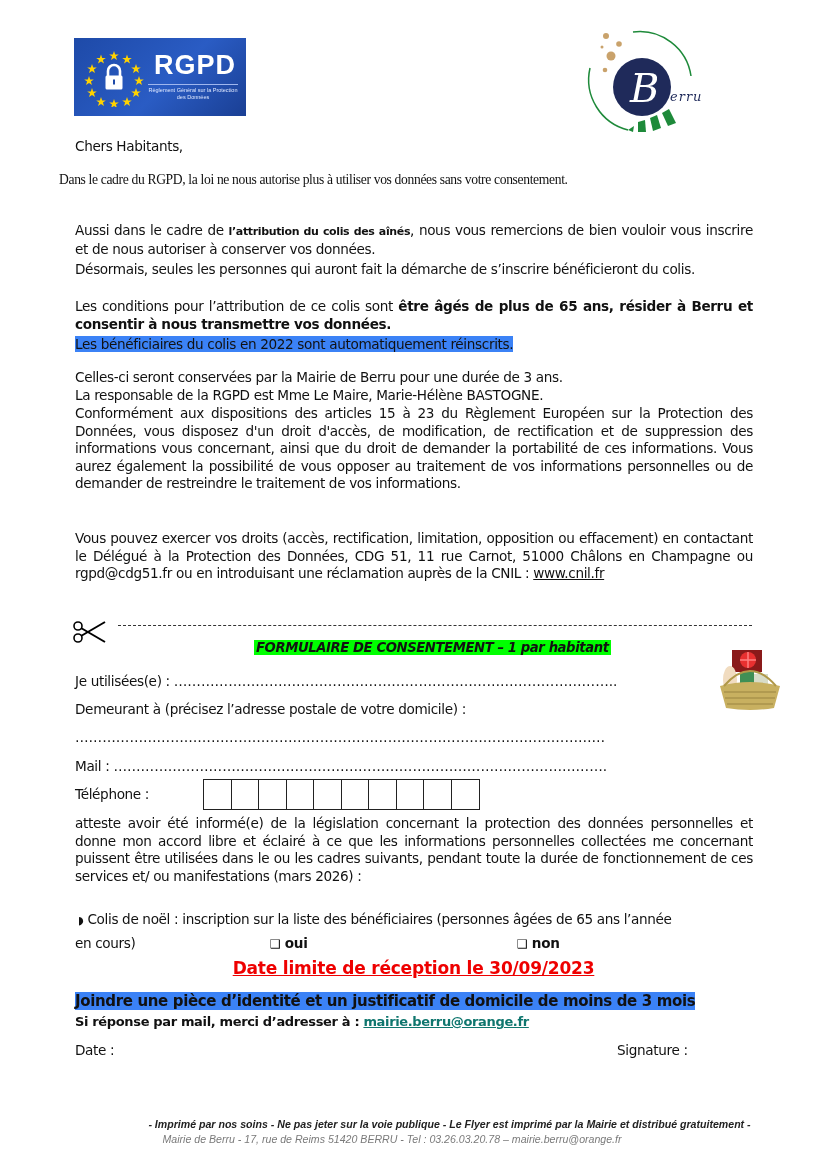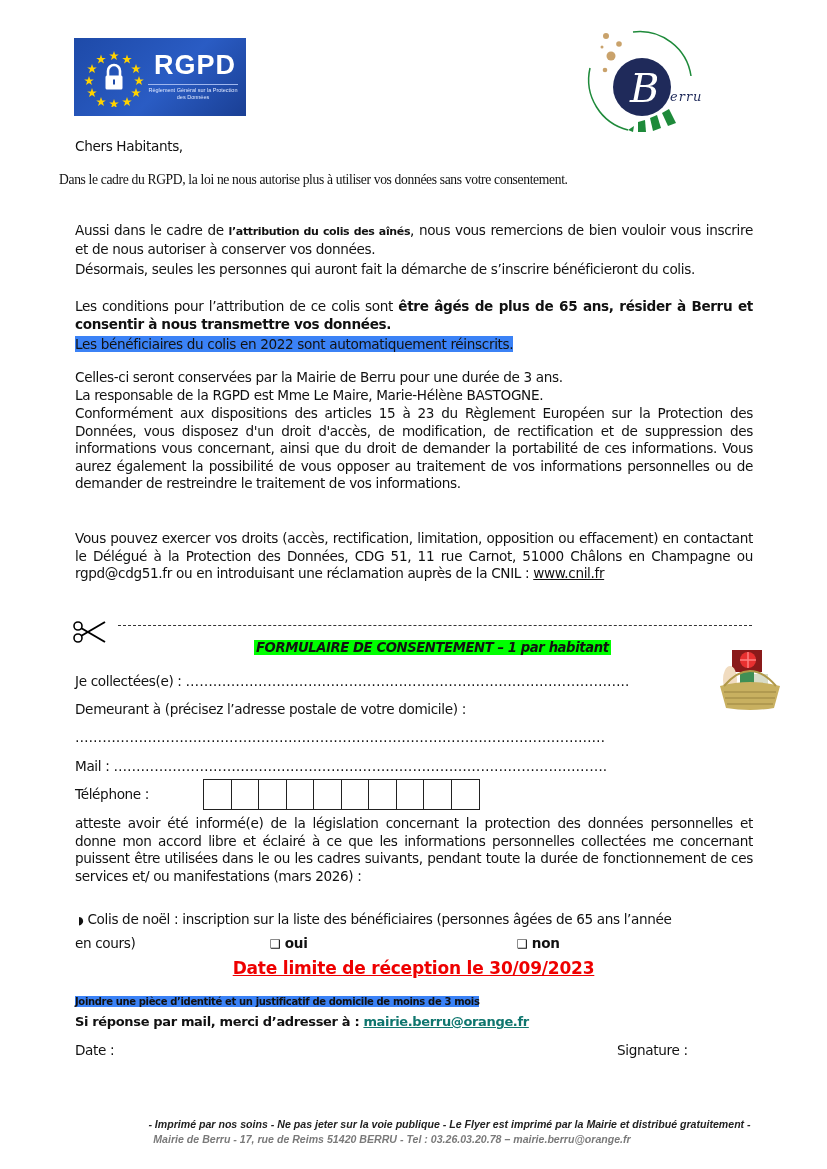--- a/index.html
+++ b/index.html
@@ -125,21 +125,21 @@
   <path d="M22,12 L38,12 M30,4 L30,20" stroke="#ff8080" stroke-width="1.5"></path>
   <ellipse cx="12" cy="32" rx="7" ry="14" fill="#f1dcc0"></ellipse>
   <rect x="22" y="24" width="14" height="16" fill="#3f8f55"></rect>
   <rect x="36" y="26" width="14" height="14" fill="#d8dcc8"></rect>
   <path d="M2,38 Q32,30 62,38 L56,60 Q32,64 8,60 Z" fill="#c8b060"></path>
   <path d="M6,44 H58 M7,50 H57 M9,56 H55" stroke="#9a8440" stroke-width="1"></path>
   <path d="M6,38 Q32,8 58,38" fill="none" stroke="#b09848" stroke-width="2"></path>
 </svg>
 
 <div class="abs txt" style="left:75px; top:673px; width:620px;">
-  <span>Je collectées(e) : </span><span class="dots">……………………………………………………………………………………..</span>
+  <span>Je utilisées(e) : </span><span class="dots">……………………………………………………………………………………..</span>
 </div>
 
 <div class="abs txt" style="left:75px; top:701px;">Demeurant à (précisez l’adresse postale de votre domicile) :</div>
 <div class="abs txt dots" style="left:75px; top:729px; width:620px; overflow:hidden; white-space:nowrap;">………………………………………………………………………………………………………</div>
 
 <div class="abs txt" style="left:75px; top:758px; width:620px; overflow:hidden; white-space:nowrap;">
   <span>Mail : </span><span class="dots">……………………………………………………………………………………………….</span>
 </div>
 
 <div class="abs txt" style="left:75px; top:786px;">Téléphone :</div>
@@ -168,25 +168,25 @@
   <span style="font-weight:normal; font-size:12px;">❑</span>
   <span>oui</span>
 </div>
 <div class="abs txt b" style="left:517px; top:935px;">
   <span style="font-weight:normal; font-size:12px;">❑</span>
   <span>non</span>
 </div>
 
 <div class="abs red-title" style="left:0; width:827px; top:958px; text-align:center;">Date limite de réception le 30/09/2023</div>
 
-<div class="abs txt b" style="left:75px; top:993px; font-size:10px;">
+<div class="abs txt b" style="left:75px; top:993px; font-size:15px;">
   <span class="hl-yellow">Joindre une pièce d’identité et un justificatif de domicile de moins de 3 mois</span>
 </div>
 
 <div class="abs txt b" style="left:75px; top:1013px; font-size:13px;">
   <span>Si réponse par mail, merci d’adresser à : </span><a class="link">mairie.berru@orange.fr</a>
 </div>
 
 <div class="abs txt" style="left:75px; top:1042px;">Date :</div>
 <div class="abs txt" style="left:617px; top:1042px;">Signature :</div>
 
 <div class="abs footer1" style="left:0; width:827px; top:1118px;margin-left:36px;">- Imprimé par nos soins - Ne pas jeter sur la voie publique - Le Flyer est imprimé par la Mairie et distribué gratuitement -</div>
-<div class="abs footer2" style="left:0; width:784px; top:1133px;font-weight:bold;">Mairie de Berru - 17, rue de Reims 51420 BERRU - Tel : 03.26.03.20.78 – mairie.berru@orange.fr</div>
+<div class="abs footer2" style="left:0; width:784px; top:1133px;">Mairie de Berru - 17, rue de Reims 51420 BERRU - Tel : 03.26.03.20.78 – mairie.berru@orange.fr</div>
 
 </body></html>

